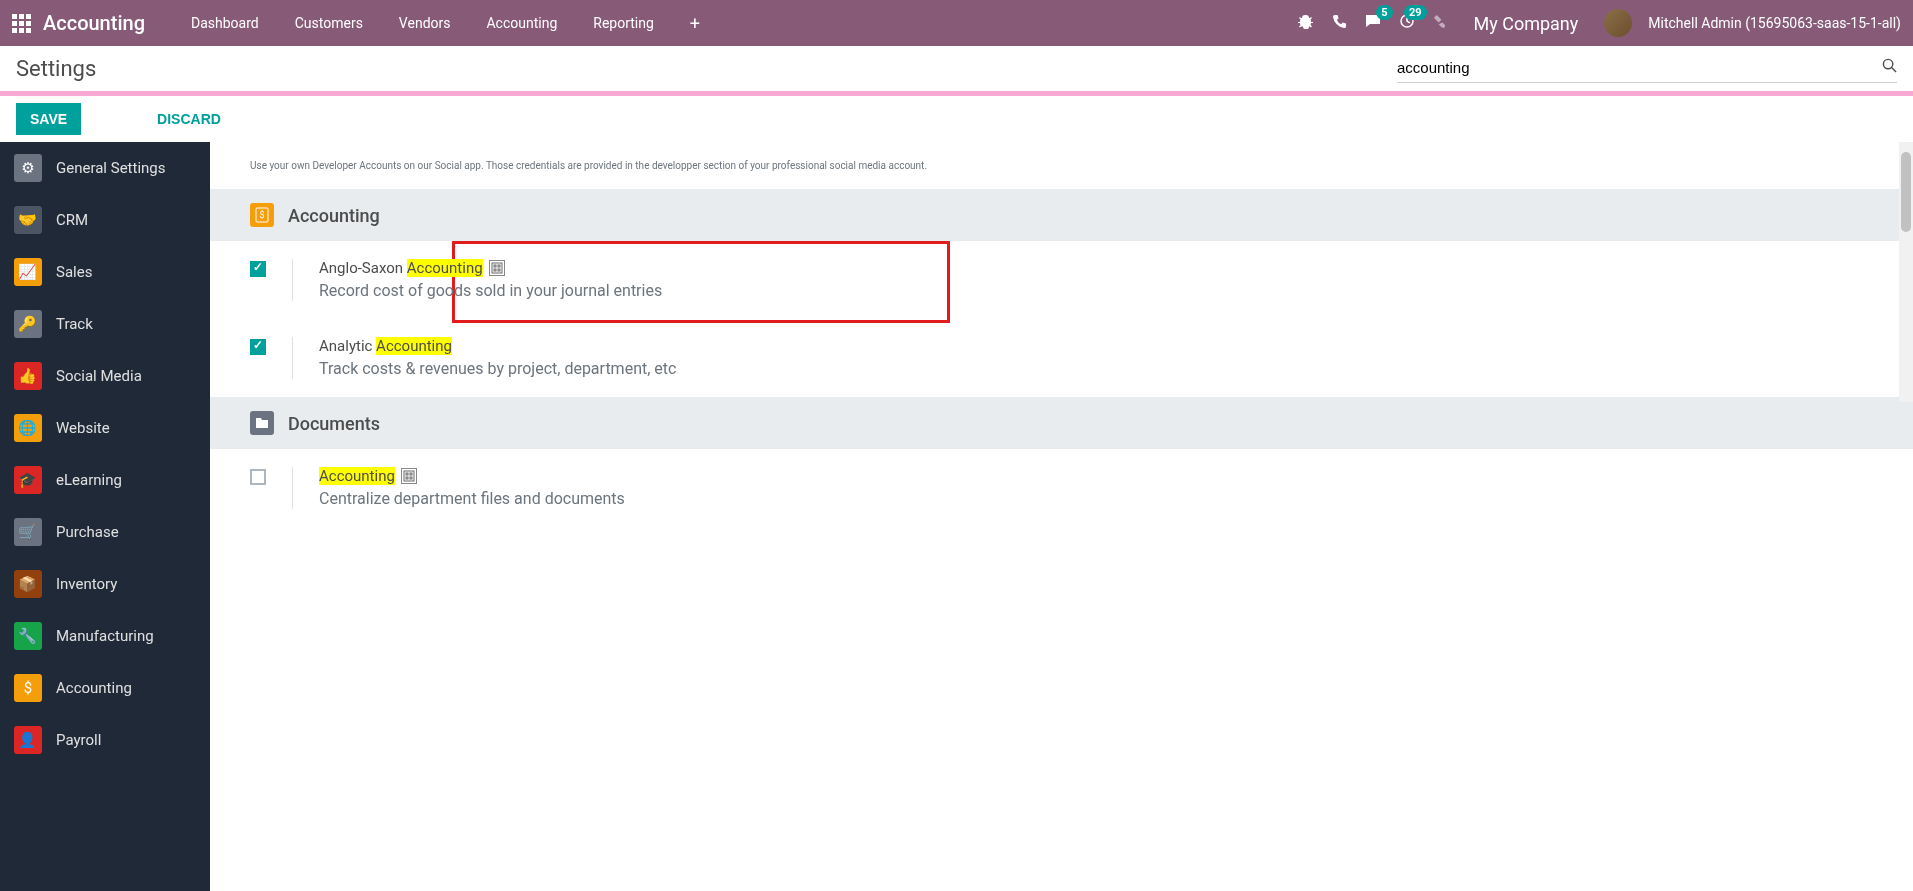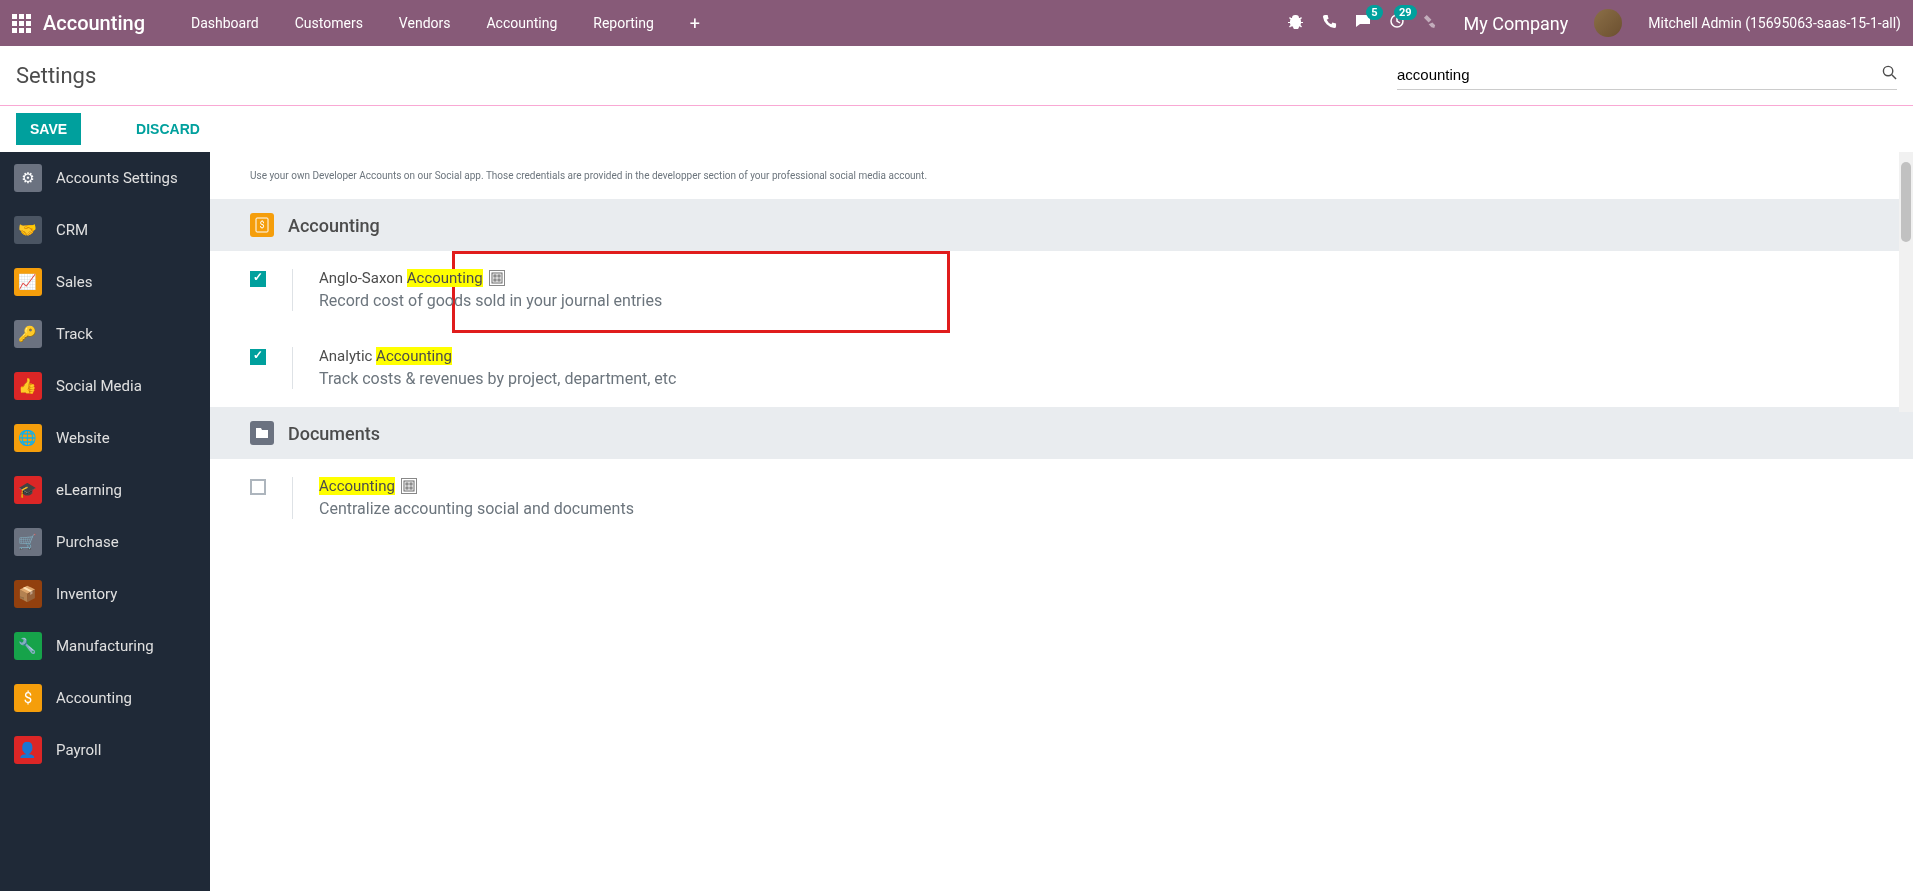--- a/index.html
+++ b/index.html
@@ -10,32 +10,32 @@
     .navbar-left { display: flex; align-items: center; gap: 0; }
     .apps-icon { display: grid; grid-template-columns: repeat(3, 5px); grid-template-rows: repeat(3, 5px); gap: 2px; margin-right: 12px; cursor: pointer; }
     .apps-icon span { background: #fff; width: 5px; height: 5px; }
     .app-name { font-size: 20px; font-weight: 500; margin-right: 28px; }
     .nav-item { padding: 12px 18px; cursor: pointer; font-size: 14px; }
     .nav-plus { font-size: 18px; padding: 12px 18px; cursor: pointer; }
     .navbar-right { margin-left: auto; display: flex; align-items: center; gap: 18px; }
     .nav-icon { position: relative; cursor: pointer; font-size: 16px; }
     .badge { position: absolute; top: -8px; right: -12px; background: #00a09d; color: #fff; font-size: 11px; padding: 1px 5px; border-radius: 10px; font-weight: bold; }
     .company-name { font-size: 18px; cursor: pointer; padding: 0 8px; }
-    .user-section { display: flex; align-items: center; gap: 26px; cursor: pointer; }
+    .user-section { display: flex; align-items: center; gap: 16px; cursor: pointer; }
     .avatar { width: 28px; height: 28px; border-radius: 50%; background: linear-gradient(135deg, #8b6f47, #6b4f2f); }
     
     
-    .subheader { height: 60px; display: flex; align-items: center; padding: 0 16px; border-bottom: 1px solid #f9a8d4; justify-content: space-between; }
+    .subheader { height: 50px; display: flex; align-items: center; padding: 0 16px; border-bottom: 5px solid #f9a8d4; justify-content: space-between; }
     .page-title { font-size: 22px; color: #4c4c4c; }
     .search-wrap { display: flex; align-items: center; width: 500px; border-bottom: 1px solid #ccc; padding-bottom: 2px; }
     .search-input { border: none; outline: none; font-size: 15px; width: 100%; padding: 4px 0; }
     .search-icon { color: #666; font-size: 15px; cursor: pointer; }
     
     
-    .action-bar { height: 46px; display: flex; align-items: center; padding: 0 16px; gap: 8px; }
+    .action-bar { height: 46px; display: flex; align-items: center; padding: 0 16px; gap: 29px; }
     .btn-save { background: #00a09d; color: #fff; border: none; padding: 8px 14px; font-size: 14px; font-weight: bold; cursor: pointer; }
     .btn-discard { background: none; color: #00a09d; border: none; font-size: 14px; font-weight: bold; cursor: pointer; padding-left: 47px; }
     
     
     .content-area { display: flex; height: calc(100vh - 142px); }
     .sidebar { width: 210px; background: #1f2937; color: #e0e0e0; overflow-y: auto; }
     .sidebar-item { display: flex; align-items: center; padding: 12px 14px; cursor: pointer; gap: 14px; font-size: 15px; }
     .sidebar-icon { width: 28px; height: 28px; display: flex; align-items: center; justify-content: center; border-radius: 3px; font-size: 15px; color: #fff; flex-shrink: 0; }
     
     .main { flex: 1; overflow-y: auto; position: relative; }
@@ -152,21 +152,21 @@
 <div class="action-bar">
   <button class="btn-save">SAVE</button>
   <button class="btn-discard">DISCARD</button>
 </div>
 
 <div class="content-area">
 
   <div class="sidebar">
     <div class="sidebar-item">
       <div class="sidebar-icon ic-general">⚙</div>
-      <span>Accounts Settings</span>
+      <span>General Settings</span>
     </div>
     <div class="sidebar-item">
       <div class="sidebar-icon ic-crm">🤝</div>
       <span>CRM</span>
     </div>
     <div class="sidebar-item">
       <div class="sidebar-icon ic-sales">📈</div>
       <span>Sales</span>
     </div>
     <div class="sidebar-item">
@@ -276,17 +276,17 @@
           <span class="company-icon-sm">
             <svg width="12" height="12" viewBox="0 0 12 12" fill="none" stroke="#666">
                 <rect x="1" y="1" width="10" height="10"></rect>
                 <rect x="3" y="3" width="2" height="2"></rect>
                 <rect x="7" y="3" width="2" height="2"></rect>
                 <rect x="3" y="7" width="2" height="2"></rect>
                 <rect x="7" y="7" width="2" height="2"></rect>
               </svg>
           </span>
         </div>
-        <div class="setting-desc">Centralize accounting social and documents</div>
+        <div class="setting-desc">Centralize department files and documents</div>
       </div>
     </div>
   </div>
 </div>
 
 </body></html>

